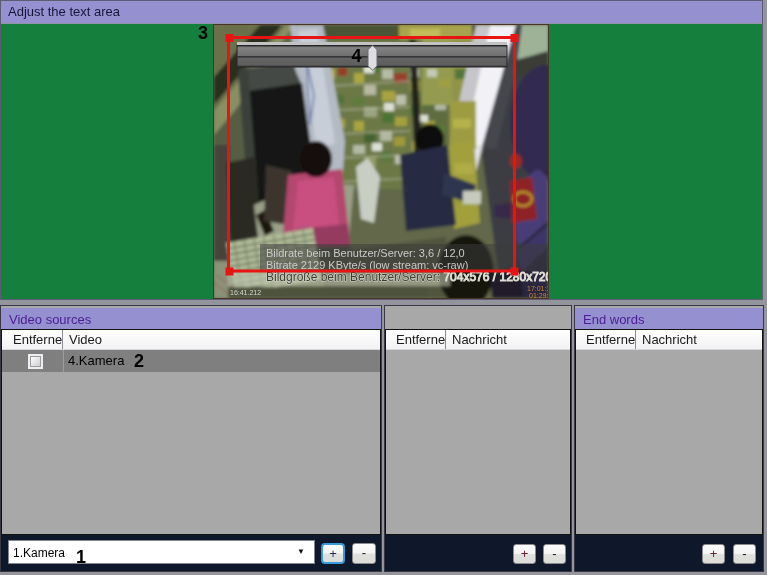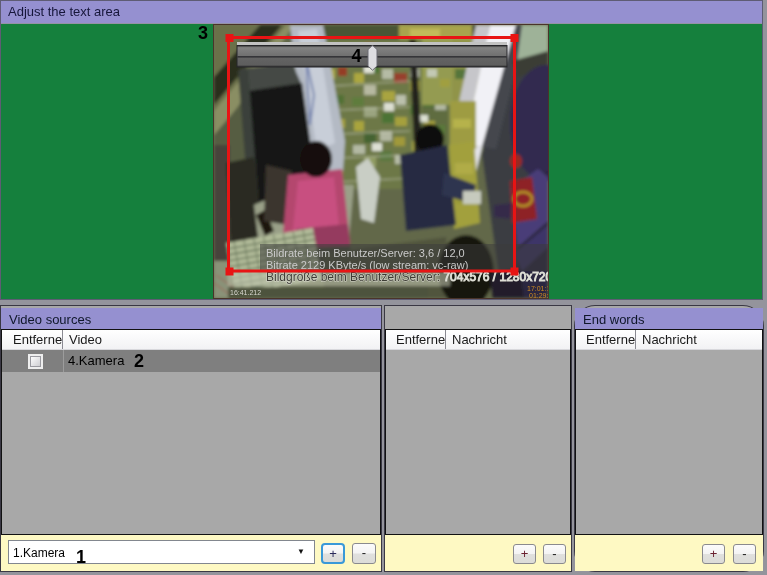--- a/index.html
+++ b/index.html
@@ -5,25 +5,25 @@
   html,body{margin:0;padding:0;}
   body{width:767px;height:575px;background:#94949C;font-family:"Liberation Sans", sans-serif;overflow:hidden;position:relative;}
   .abs{position:absolute;}
   
   #topbox{left:0;top:0;width:761px;height:298px;border:1px solid #5E5C74;background:#15803d;}
   #toptitle{left:0;top:0;width:761px;height:23px;background:#9590D0;border-bottom:1px solid #9593A6;box-sizing:border-box;color:#16163A;font-size:13px;line-height:22px;padding-left:7px;box-sizing:border-box;}
   
   #video{left:212px;top:23px;width:336px;height:275px;border:1px solid #4A342A;box-sizing:border-box;background:#6A7050;}
   
   .panel{top:305px;height:267px;border:1px solid #3A3844;background:#A8A8A8;box-sizing:border-box;}
-  .phead{left:0;top:2px;right:0;height:24px;background:#9590D0;color:#0f172a;font-size:13px;line-height:23px;padding-left:8px;}
+  .phead{left:0;top:2px;right:0;height:24px;background:#9590D0;color:#4c1d95;font-size:13px;line-height:23px;padding-left:8px;}
   .lview{left:0px;top:23px;right:0px;bottom:36px;border:1px solid #111;background:#A8A8A8;}
   .lhead{left:0;top:0;right:0;height:19px;background:linear-gradient(#FFFFFF,#F2F2F4);border-bottom:1px solid #D8D8DC;font-size:13px;color:#1A1A1A;}
   .csep{top:0;width:1px;height:19px;background:#8A8A92;}
-  .pbottom{left:0;right:0;bottom:0;height:36px;background:#fef9c3;}
+  .pbottom{left:0;right:0;bottom:0;height:36px;background:#0f172a;}
   .btn{width:24px;height:21px;border:1px solid #8A8A8E;border-radius:3px;background:linear-gradient(#FBFBFB 0%,#F4F4F4 48%,#E0E0DE 52%,#DCDCD8 100%);font-size:13px;text-align:center;line-height:18px;color:#1A1A1A;box-sizing:border-box;}
   .num{font-weight:bold;color:#000;font-size:18px;line-height:1;}
 </style>
 </head>
 <body>
 
   <div class="abs" id="topbox">
     <div class="abs" id="toptitle">Adjust the text area</div>
     <div class="abs num" style="left:197px;top:23px;">3</div>
     <div class="abs" id="video">
@@ -261,21 +261,21 @@
         <span class="abs" style="left:66px;top:2px;">Nachricht</span>
       </div>
       <div class="abs csep" style="left:59px;"></div>
     </div>
     <div class="abs pbottom">
       <div class="abs btn" style="left:128px;top:9px;width:23px;height:20px;color:#6A2030;">+</div>
       <div class="abs btn" style="left:158px;top:9px;width:23px;height:20px;">-</div>
     </div>
   </div>
 
-  <div class="abs panel" style="left:574px;width:190px;border-radius:21px;">
+  <div class="abs panel" style="left:574px;width:190px;">
     <div class="abs phead">End words</div>
     <div class="abs lview">
       <div class="abs lhead">
         <span class="abs" style="left:10px;top:2px;width:49px;overflow:hidden;white-space:nowrap;">Entfernen</span>
         <span class="abs" style="left:66px;top:2px;">Nachricht</span>
       </div>
       <div class="abs csep" style="left:59px;"></div>
     </div>
     <div class="abs pbottom">
       <div class="abs btn" style="left:127px;top:9px;width:23px;height:20px;color:#6A2030;">+</div>

